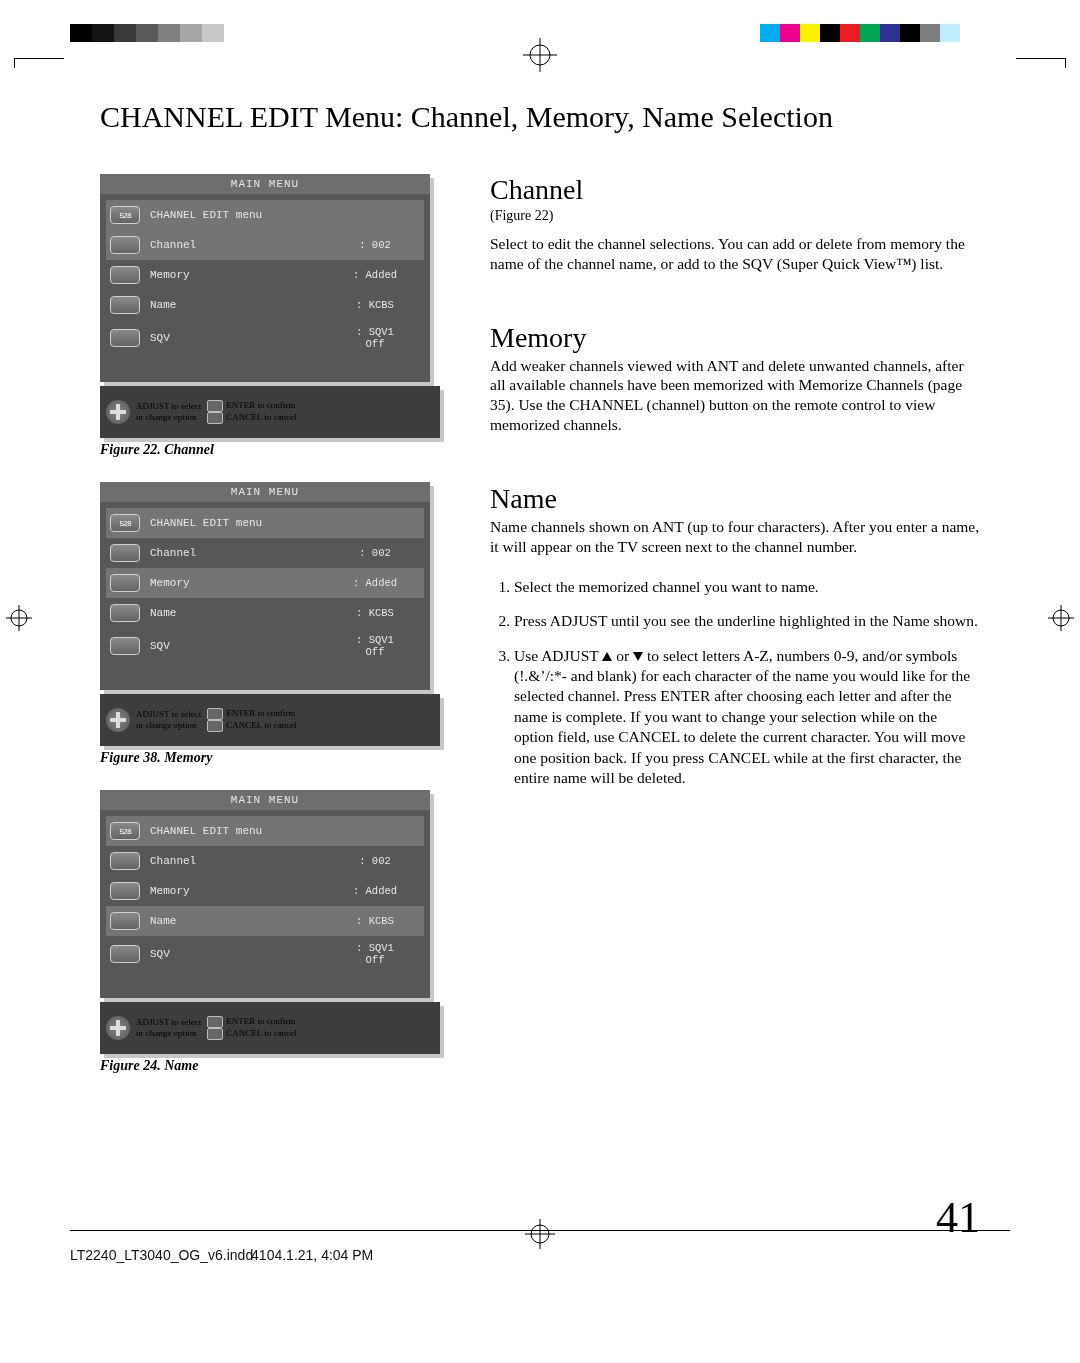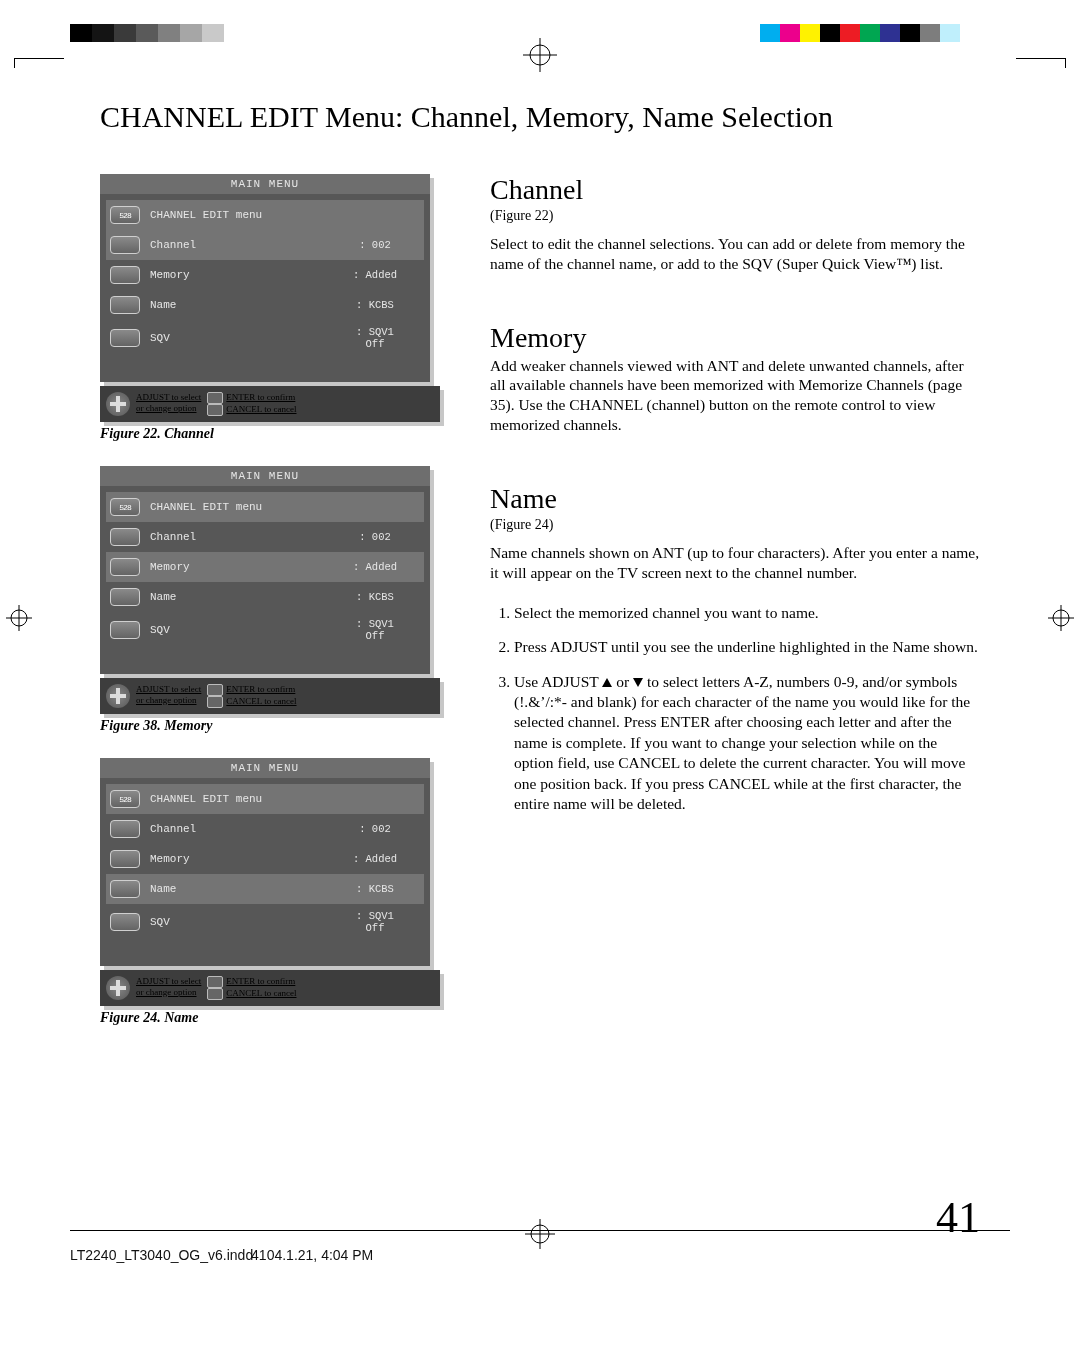--- a/index.html
+++ b/index.html
@@ -61,24 +61,23 @@
     font-size: 9px; color: #fff;
     border-radius: 4px;
   }
   .tv-icon.ch528 { font-size: 8px; letter-spacing: -1px; }
   .tv-label { flex: 1; }
   .tv-val { width: 90px; text-align: center; font-size: 10.5px; }
   .tv-val .sub { display: block; }
   .tv-foot {
     background: #3d3d3d;
     font-size: 9px;
-    padding: 6px 6px;
-    display: flex; align-items: flex-start; gap: 6px;
+    padding: 14px 6px;
+    display: flex; align-items: center; gap: 6px;
     box-shadow: 4px 4px 0 #c7c7c7;
-    text-decoration: underline;
   }
   .tv-foot .dpad {
     width: 24px; height: 24px;
     position: relative;
     background: radial-gradient(#888,#555);
     border-radius: 50%;
   }
   .tv-foot .dpad::before, .tv-foot .dpad::after {
     content: ""; position: absolute; background: #ddd;
   }
@@ -292,21 +291,20 @@
         <p class="section-p">Select to edit the channel selections.  You can add or delete from memory the name of the channel name, or add to the SQV (Super Quick View™) list.</p>
       </div>
 
       <div class="sec-block">
         <h2 class="section-h">Memory</h2>
         <p class="section-p">Add weaker channels viewed with ANT and delete unwanted channels, after all available channels have been memorized with Memorize Channels (page 35). Use the CHANNEL (channel) button on the remote control to view memorized channels.</p>
       </div>
 
       <div class="sec-block">
         <h2 class="section-h">Name</h2>
-        <div class="section-sub">(Figure 24)</div>
         <p class="section-p">Name channels shown on ANT (up to four characters).  After you enter a name, it will appear on the TV screen next to the channel number.</p>
         <ol class="steps">
           <li>Select the memorized channel you want to name.</li>
           <li>Press ADJUST until you see the underline highlighted in the Name shown.</li>
           <li>
             <span>Use ADJUST </span><span class="tri up"></span><span> or </span><span class="tri down"></span><span> to select letters A-Z, numbers 0-9, and/or symbols (!.&amp;’/:*- and blank) for each character of the name you would like for the selected channel.  Press ENTER after choosing each letter and after the name is complete. If you want to change your selection while on the option field, use CANCEL to delete the current character. You will move one position back.  If you press CANCEL while at the first character, the entire name will be deleted.</span>
           </li>
         </ol>
       </div>
     </div>

